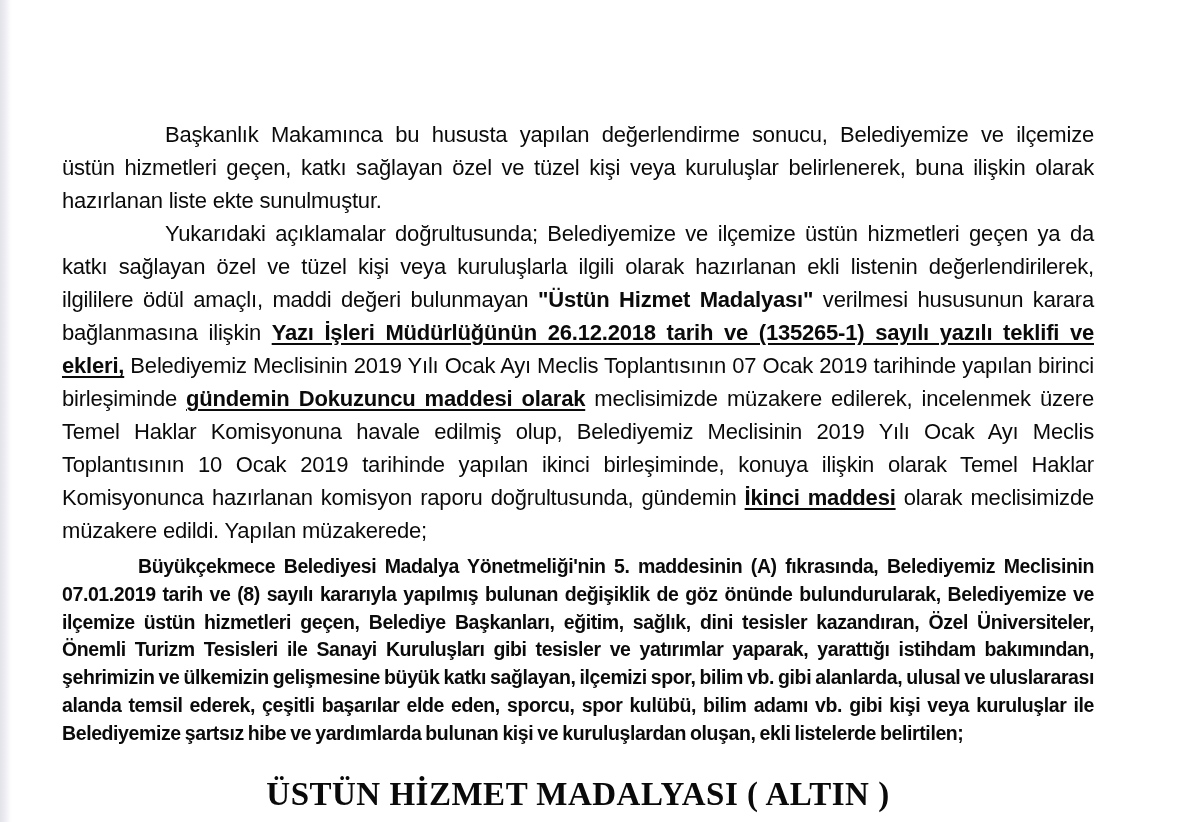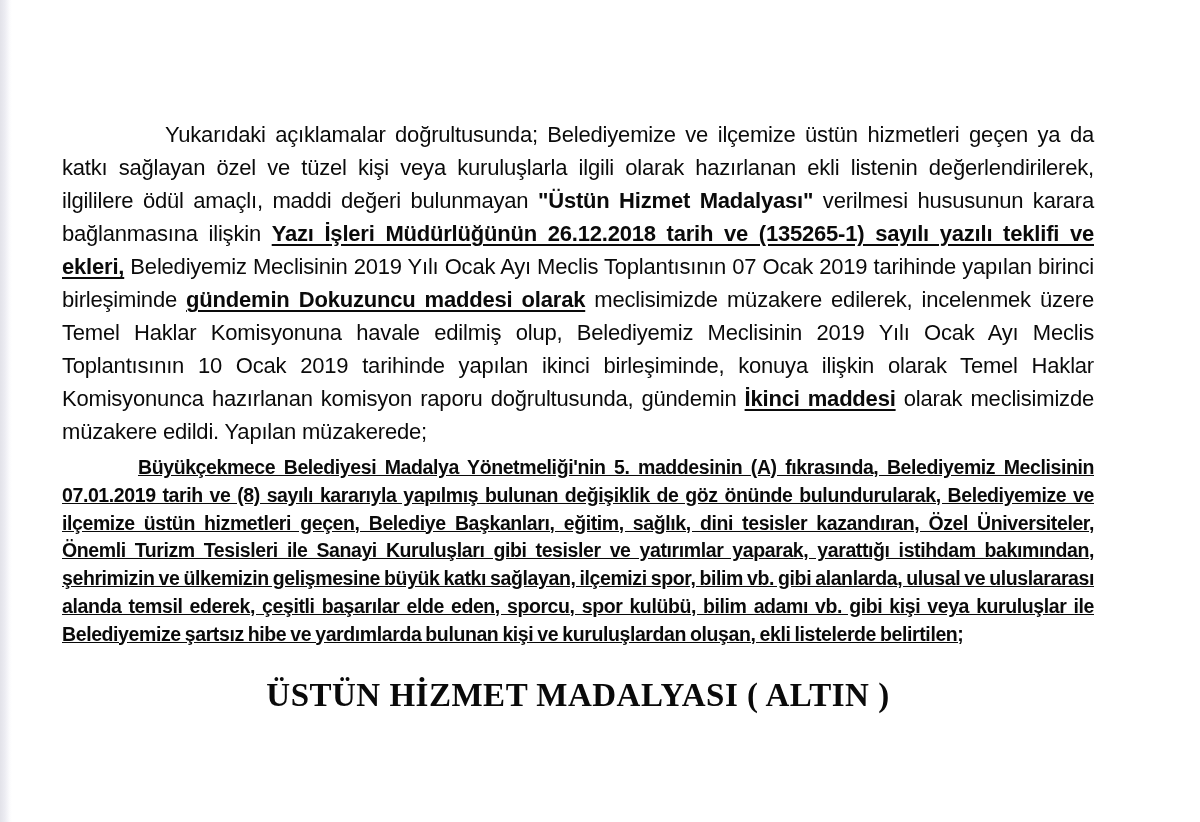--- a/index.html
+++ b/index.html
@@ -47,41 +47,41 @@
     text-underline-offset: 3px;
   }
   .p3wrap { margin-top: 6px; height: 222px; overflow: visible; }
   #p3 {
     font-weight: 700;
     font-size: 19.5px;
     line-height: 27.75px;
     letter-spacing: -0.4px;
     word-spacing: -1px;
     text-indent: 76px;
-    text-decoration: underline;
   }
   .doc-heading {
     margin: 0;
     text-align: center;
     font-family: "Liberation Serif", serif;
     font-weight: 700;
     font-size: 33px;
     letter-spacing: 0.5px;
     line-height: 38px;
     white-space: nowrap;
   }
 </style>
 </head>
 <body>
 
 <div class="page">
   <div class="page-edge"></div>
 
   <div class="content">
 
+    <p id="p1" class="body-para">Başkanlık Makamınca bu hususta yapılan değerlendirme sonucu, Belediyemize ve ilçemize üstün hizmetleri geçen, katkı sağlayan özel ve tüzel kişi veya kuruluşlar belirlenerek, buna ilişkin olarak hazırlanan liste ekte sunulmuştur.</p>
 
     <p id="p2" class="body-para"><span>Yukarıdaki açıklamalar doğrultusunda; Belediyemize ve ilçemize üstün hizmetleri geçen ya da katkı sağlayan özel ve tüzel kişi veya kuruluşlarla ilgili olarak hazırlanan ekli listenin değerlendirilerek, ilgililere ödül amaçlı, maddi değeri bulunmayan </span><b>"Üstün Hizmet Madalyası"</b><span> verilmesi hususunun karara bağlanmasına ilişkin </span><b class="u">Yazı İşleri Müdürlüğünün 26.12.2018 tarih ve (135265-1) sayılı yazılı teklifi ve ekleri,</b><span> Belediyemiz Meclisinin 2019 Yılı Ocak Ayı Meclis Toplantısının 07 Ocak 2019 tarihinde yapılan birinci birleşiminde </span><b class="u">gündemin Dokuzuncu maddesi olarak</b><span> meclisimizde müzakere edilerek, incelenmek üzere Temel Haklar Komisyonuna havale edilmiş olup, Belediyemiz Meclisinin 2019 Yılı Ocak Ayı Meclis Toplantısının 10 Ocak 2019 tarihinde yapılan ikinci birleşiminde, konuya ilişkin olarak Temel Haklar Komisyonunca hazırlanan komisyon raporu doğrultusunda, gündemin </span><b class="u">İkinci maddesi</b><span> olarak meclisimizde müzakere edildi. Yapılan müzakerede;</span></p>
 
     <div class="p3wrap">
       <p id="p3">Büyükçekmece Belediyesi Madalya Yönetmeliği'nin 5. maddesinin (A) fıkrasında, Belediyemiz Meclisinin 07.01.2019 tarih ve (8) sayılı kararıyla yapılmış bulunan değişiklik de göz önünde bulundurularak, Belediyemize ve ilçemize üstün hizmetleri geçen, Belediye Başkanları, eğitim, sağlık, dini tesisler kazandıran, Özel Üniversiteler, Önemli Turizm Tesisleri ile Sanayi Kuruluşları gibi tesisler ve yatırımlar yaparak, yarattığı istihdam bakımından, şehrimizin ve ülkemizin gelişmesine büyük katkı sağlayan, ilçemizi spor, bilim vb. gibi alanlarda, ulusal ve uluslararası alanda temsil ederek, çeşitli başarılar elde eden, sporcu, spor kulübü, bilim adamı vb. gibi kişi veya kuruluşlar ile Belediyemize şartsız hibe ve yardımlarda bulunan kişi ve kuruluşlardan oluşan, ekli listelerde belirtilen;</p>
     </div>
 
     <h1 class="doc-heading">ÜSTÜN HİZMET MADALYASI ( ALTIN )</h1>
 
   </div>

